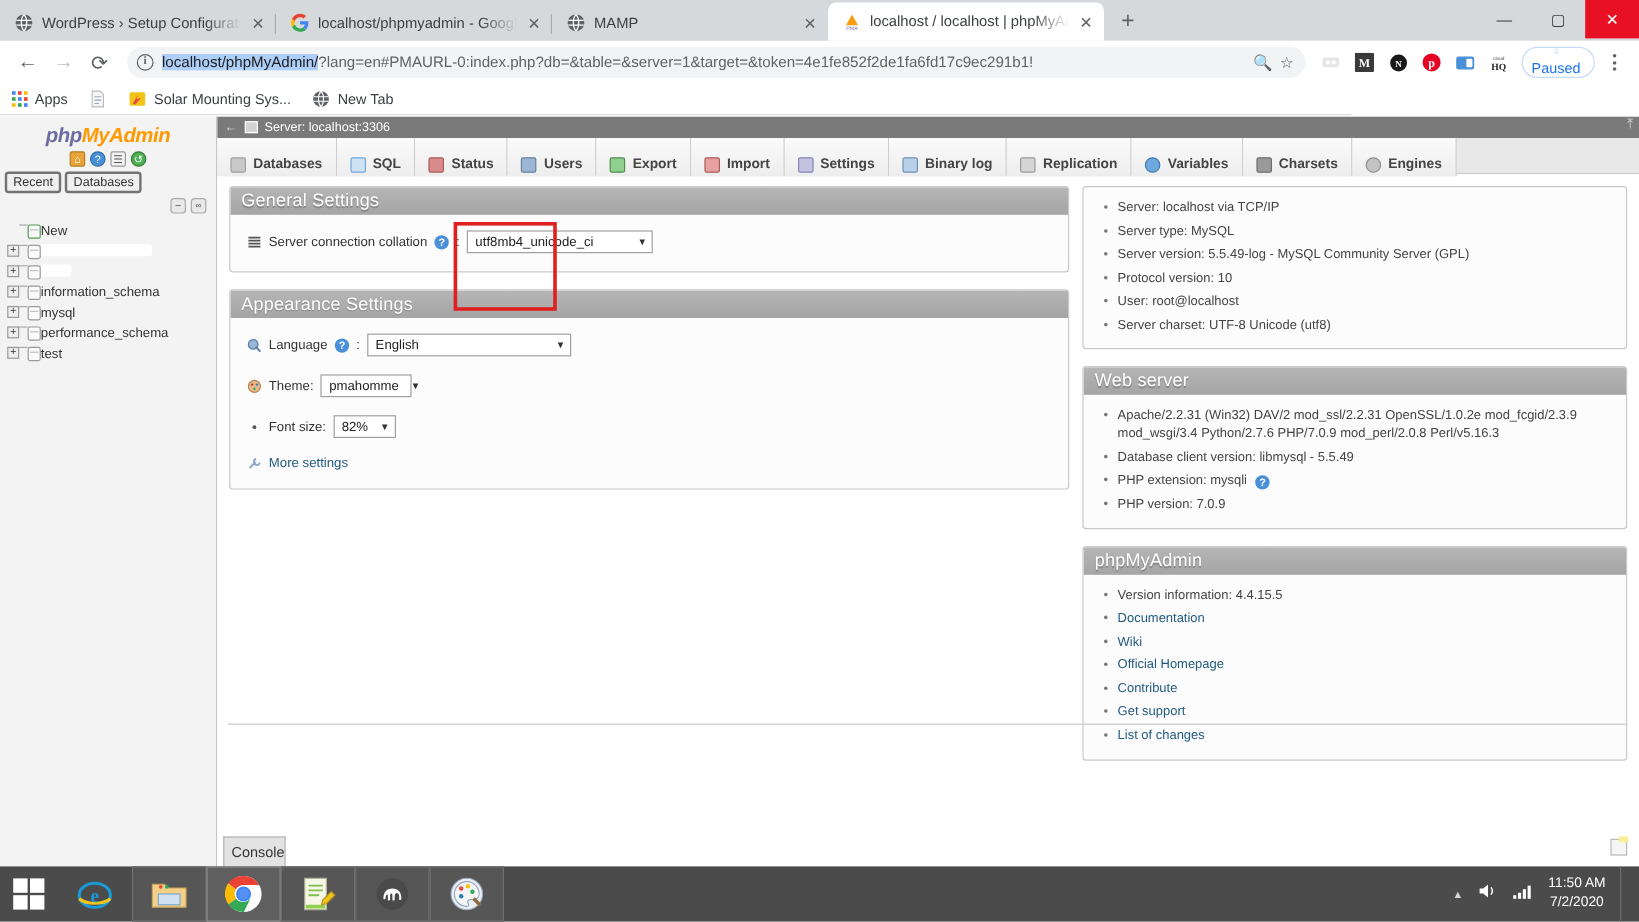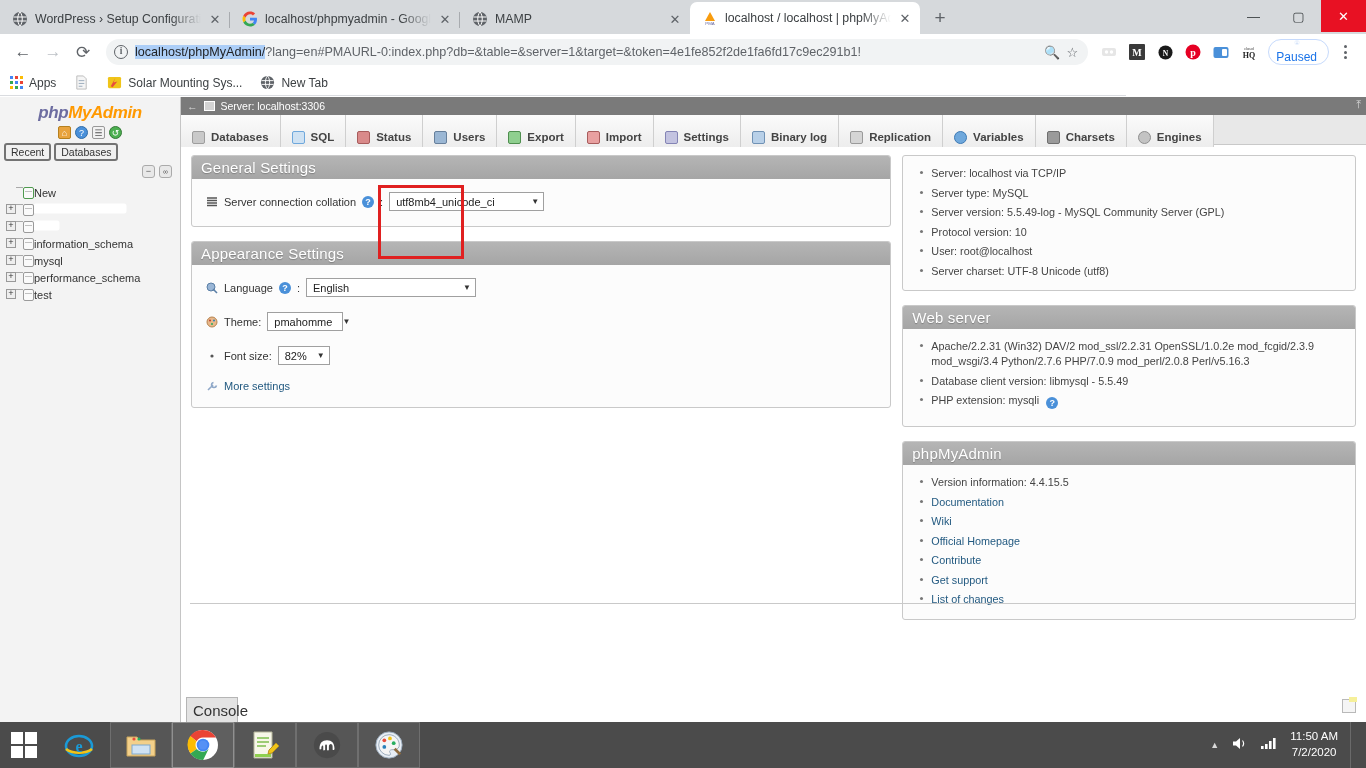--- a/index.html
+++ b/index.html
@@ -193,21 +193,21 @@
 
   .scroll-corner {
     position:absolute; right:10px; top:602px; width:14px; height:14px;
     border:1px solid #b9b9b9; background:#f5f5f5;
   }
   .scroll-corner::after { content:""; position:absolute; right:-2px; top:-3px; width:8px; height:5px; background:#f6f09a; }
 
   .console-bar {
     position:absolute; left:186px; bottom:0; width:52px; height:13px;
     background:#e3e3e3; border:1px solid #b5b5b5; border-bottom:none;
-    font-size:15px; color:#333; display:flex; align-items:center; gap:3px; padding:12px 3px;
+    font-size:12px; color:#333; display:flex; align-items:center; gap:3px; padding:12px 3px;
   }
   .console-bar .cicon { width:8px; height:7px; background:#4d4d4d; display:block; }
 
   
   .red-box {
     position:absolute; left:378px; top:88px; width:86px; height:74px;
     border:3px solid #e02020; pointer-events:none; z-index:50;
   }
 
   
@@ -627,20 +627,21 @@
           <div class="panel">
             <div class="panel-head">Web server</div>
             <div class="panel-body" style="padding:10px 14px 12px 14px;">
               <ul>
                 <li>Apache/2.2.31 (Win32) DAV/2 mod_ssl/2.2.31 OpenSSL/1.0.2e mod_fcgid/2.3.9 mod_wsgi/3.4 Python/2.7.6 PHP/7.0.9 mod_perl/2.0.8 Perl/v5.16.3</li>
                 <li>Database client version: libmysql - 5.5.49</li>
                 <li>
                   <span>PHP extension: mysqli</span>
                   <span class="qmark" style="display:inline-block;margin-left:4px;vertical-align:-2px;">?</span>
                 </li>
+                <li style="margin-bottom:0;">PHP version: 7.0.9</li>
               </ul>
             </div>
           </div>
 
           <div class="panel">
             <div class="panel-head">phpMyAdmin</div>
             <div class="panel-body" style="padding:10px 14px 12px 14px;">
               <ul>
                 <li>Version information: 4.4.15.5</li>
                 <li><a>Documentation</a></li>

